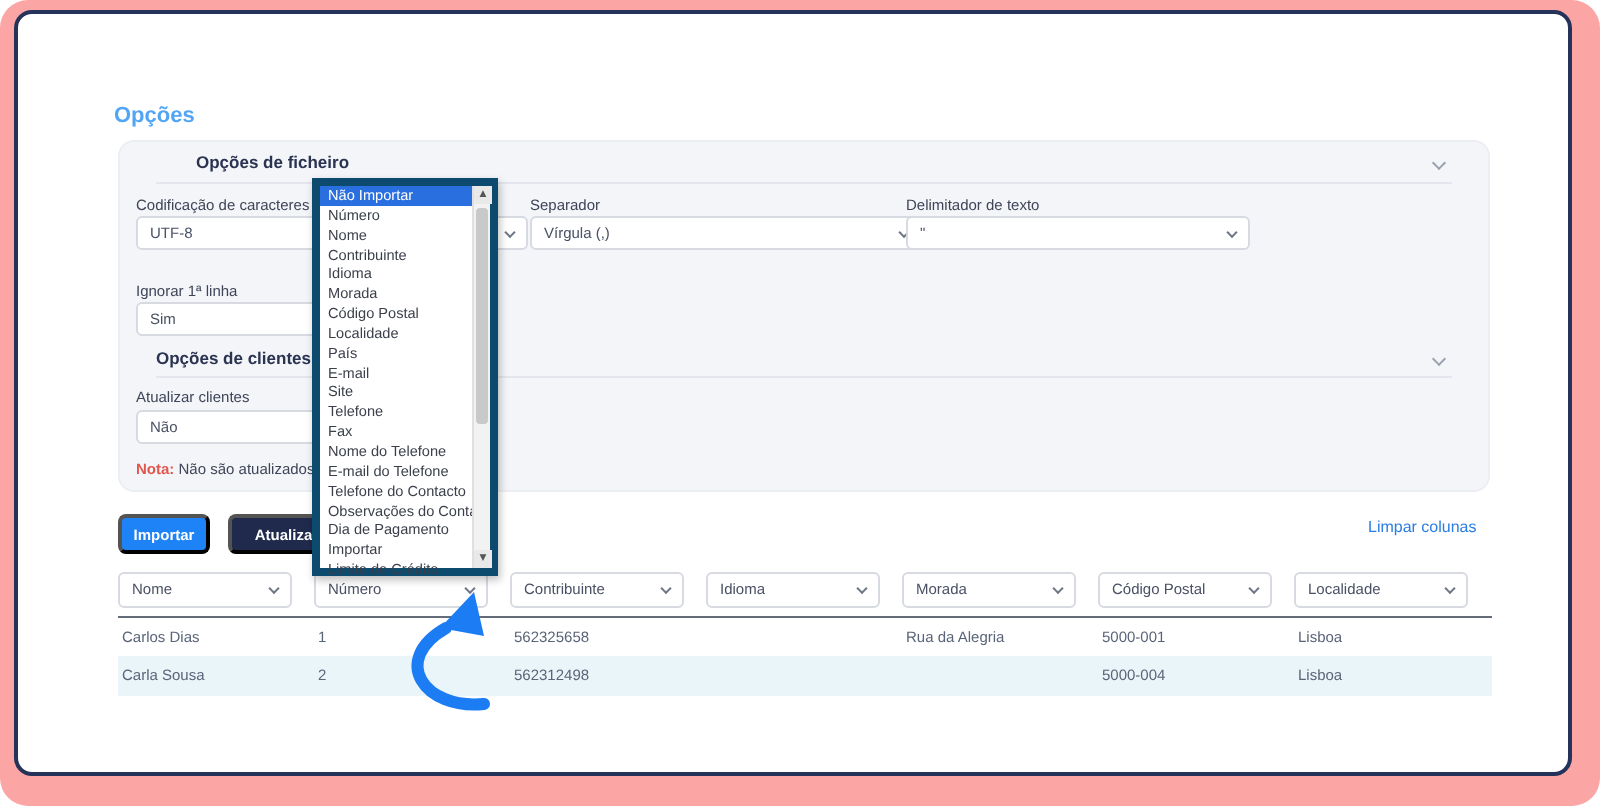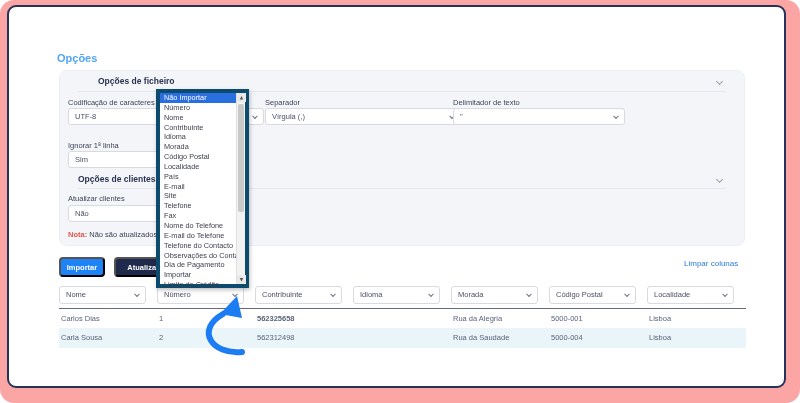--- a/index.html
+++ b/index.html
@@ -136,32 +136,31 @@
   <div class="sel hdr-sel" style="left:638px;">
         <span class="sel-v">Localidade</span>
         <span class="chev"></span>
       </div>
 
   <div class="abs tbl-divider"></div>
 
   <div class="abs row" style="top:302px;">
     <div class="cell" style="left:0;width:98px;">Carlos Dias</div>
     <div class="cell" style="left:98px;width:98px;">1</div>
-    <div class="cell" style="left:196px;width:98px;font-weight:bold;">562325658</div>
+    <div class="cell" style="left:196px;width:98px;">562325658</div>
     <div class="cell" style="left:294px;width:98px;"></div>
     <div class="cell" style="left:392px;width:98px;">Rua da Alegria</div>
     <div class="cell" style="left:490px;width:98px;">5000-001</div>
     <div class="cell" style="left:588px;width:99px;">Lisboa</div>
   </div>
   <div class="abs row" style="top:321px;height:20px;background:#e9f5f9;">
     <div class="cell" style="left:0;width:98px;line-height:20px;">Carla Sousa</div>
     <div class="cell" style="left:98px;width:98px;line-height:20px;">2</div>
     <div class="cell" style="left:196px;width:98px;line-height:20px;">562312498</div>
     <div class="cell" style="left:294px;width:98px;line-height:20px;"></div>
-    <div class="cell" style="left:392px;width:98px;line-height:20px;">Rua da Saudade</div>
     <div class="cell" style="left:490px;width:98px;line-height:20px;">5000-004</div>
     <div class="cell" style="left:588px;width:99px;line-height:20px;">Lisboa</div>
   </div>
 
   <div class="abs dropdown">
     <div class="dd-items">
       <div class="dd-item hl">Não Importar</div>
       <div class="dd-item">Número</div>
       <div class="dd-item">Nome</div>
       <div class="dd-item">Contribuinte</div>

